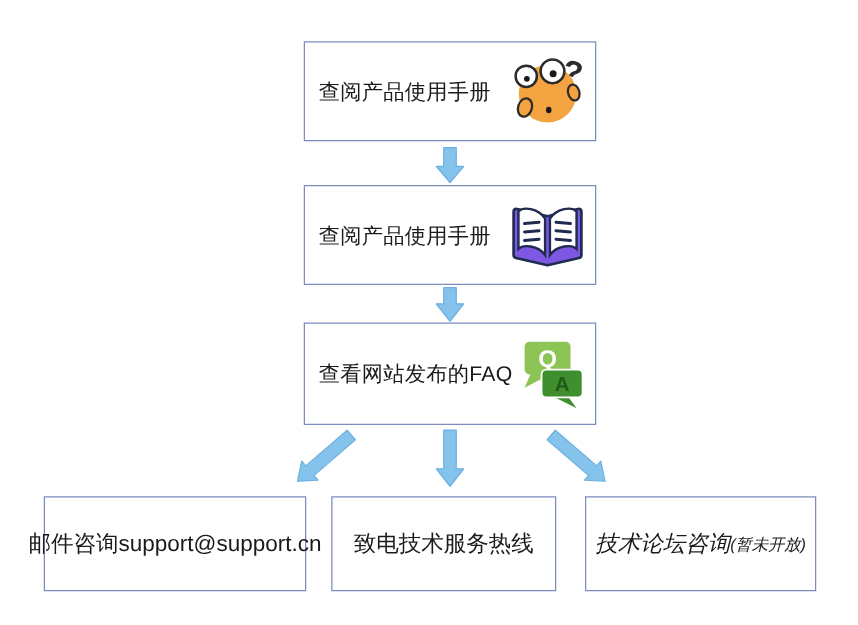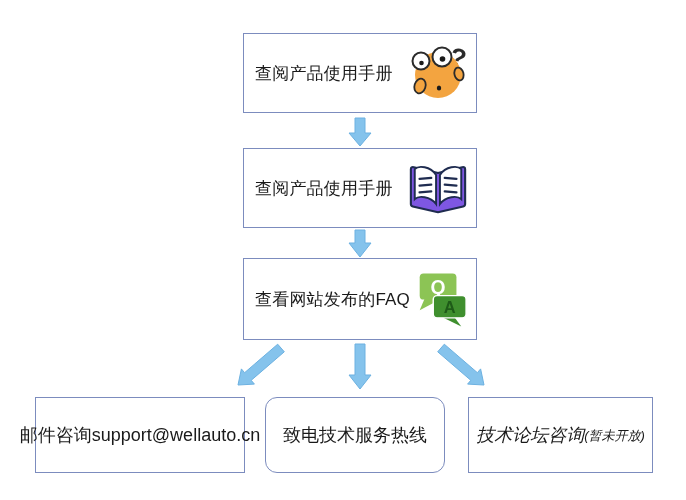--- a/index.html
+++ b/index.html
@@ -43,21 +43,21 @@
     background: #ffffff;
     border: 1.5px solid #7c8cbe;
     box-sizing: border-box;
     display: flex;
     flex-direction: row;
     align-items: center;
     justify-content: center;
     text-align: center;
   }
   #channel-email   { left: 35px;  width: 210px; }
-  #channel-hotline { left: 265px; width: 180px; border-radius: 12px; }
+  #channel-hotline { left: 265px; width: 180px; }
   #channel-forum   { left: 468px; width: 185px; font-style: italic; }
   .channel-line {
     font-size: 18px;
     line-height: 26px;
     white-space: nowrap;
   }
   .note-small {
     font-size: 13px;
     line-height: 21px;
   }
@@ -134,21 +134,21 @@
   <svg class="arrow-layer" viewBox="0 0 686 500">
     <polygon points="355,118 365,118 365,133 371,133 360,146 349,133 355,133"></polygon>
     <polygon points="355,230 365,230 365,243 371,243 360,257 349,243 355,243"></polygon>
     <polygon points="277.7,344.2 284.3,351.8 251.2,380.3 254.4,384.1 238,385 241.4,368.9 244.6,372.7"></polygon>
     <polygon points="355,344 365,344 365,375 371,375 360,389 349,375 355,375"></polygon>
     <polygon points="444.3,344.2 437.7,351.8 470.8,380.3 467.6,384.1 484,385 480.6,368.9 477.4,372.7"></polygon>
   </svg>
 
   <div class="channel-box" id="channel-email">
     <span class="channel-line">邮件咨询</span>
-    <span class="channel-line">support@wellauto.cn</span>
+    <span class="channel-line">support@support.cn</span>
   </div>
 
   <div class="channel-box" id="channel-hotline">
     <span class="channel-line">致电技术服务热线</span>
   </div>
 
   <div class="channel-box" id="channel-forum">
     <span class="channel-line">技术论坛咨询</span>
     <span class="channel-line note-small">(暂未开放)</span>
   </div>

